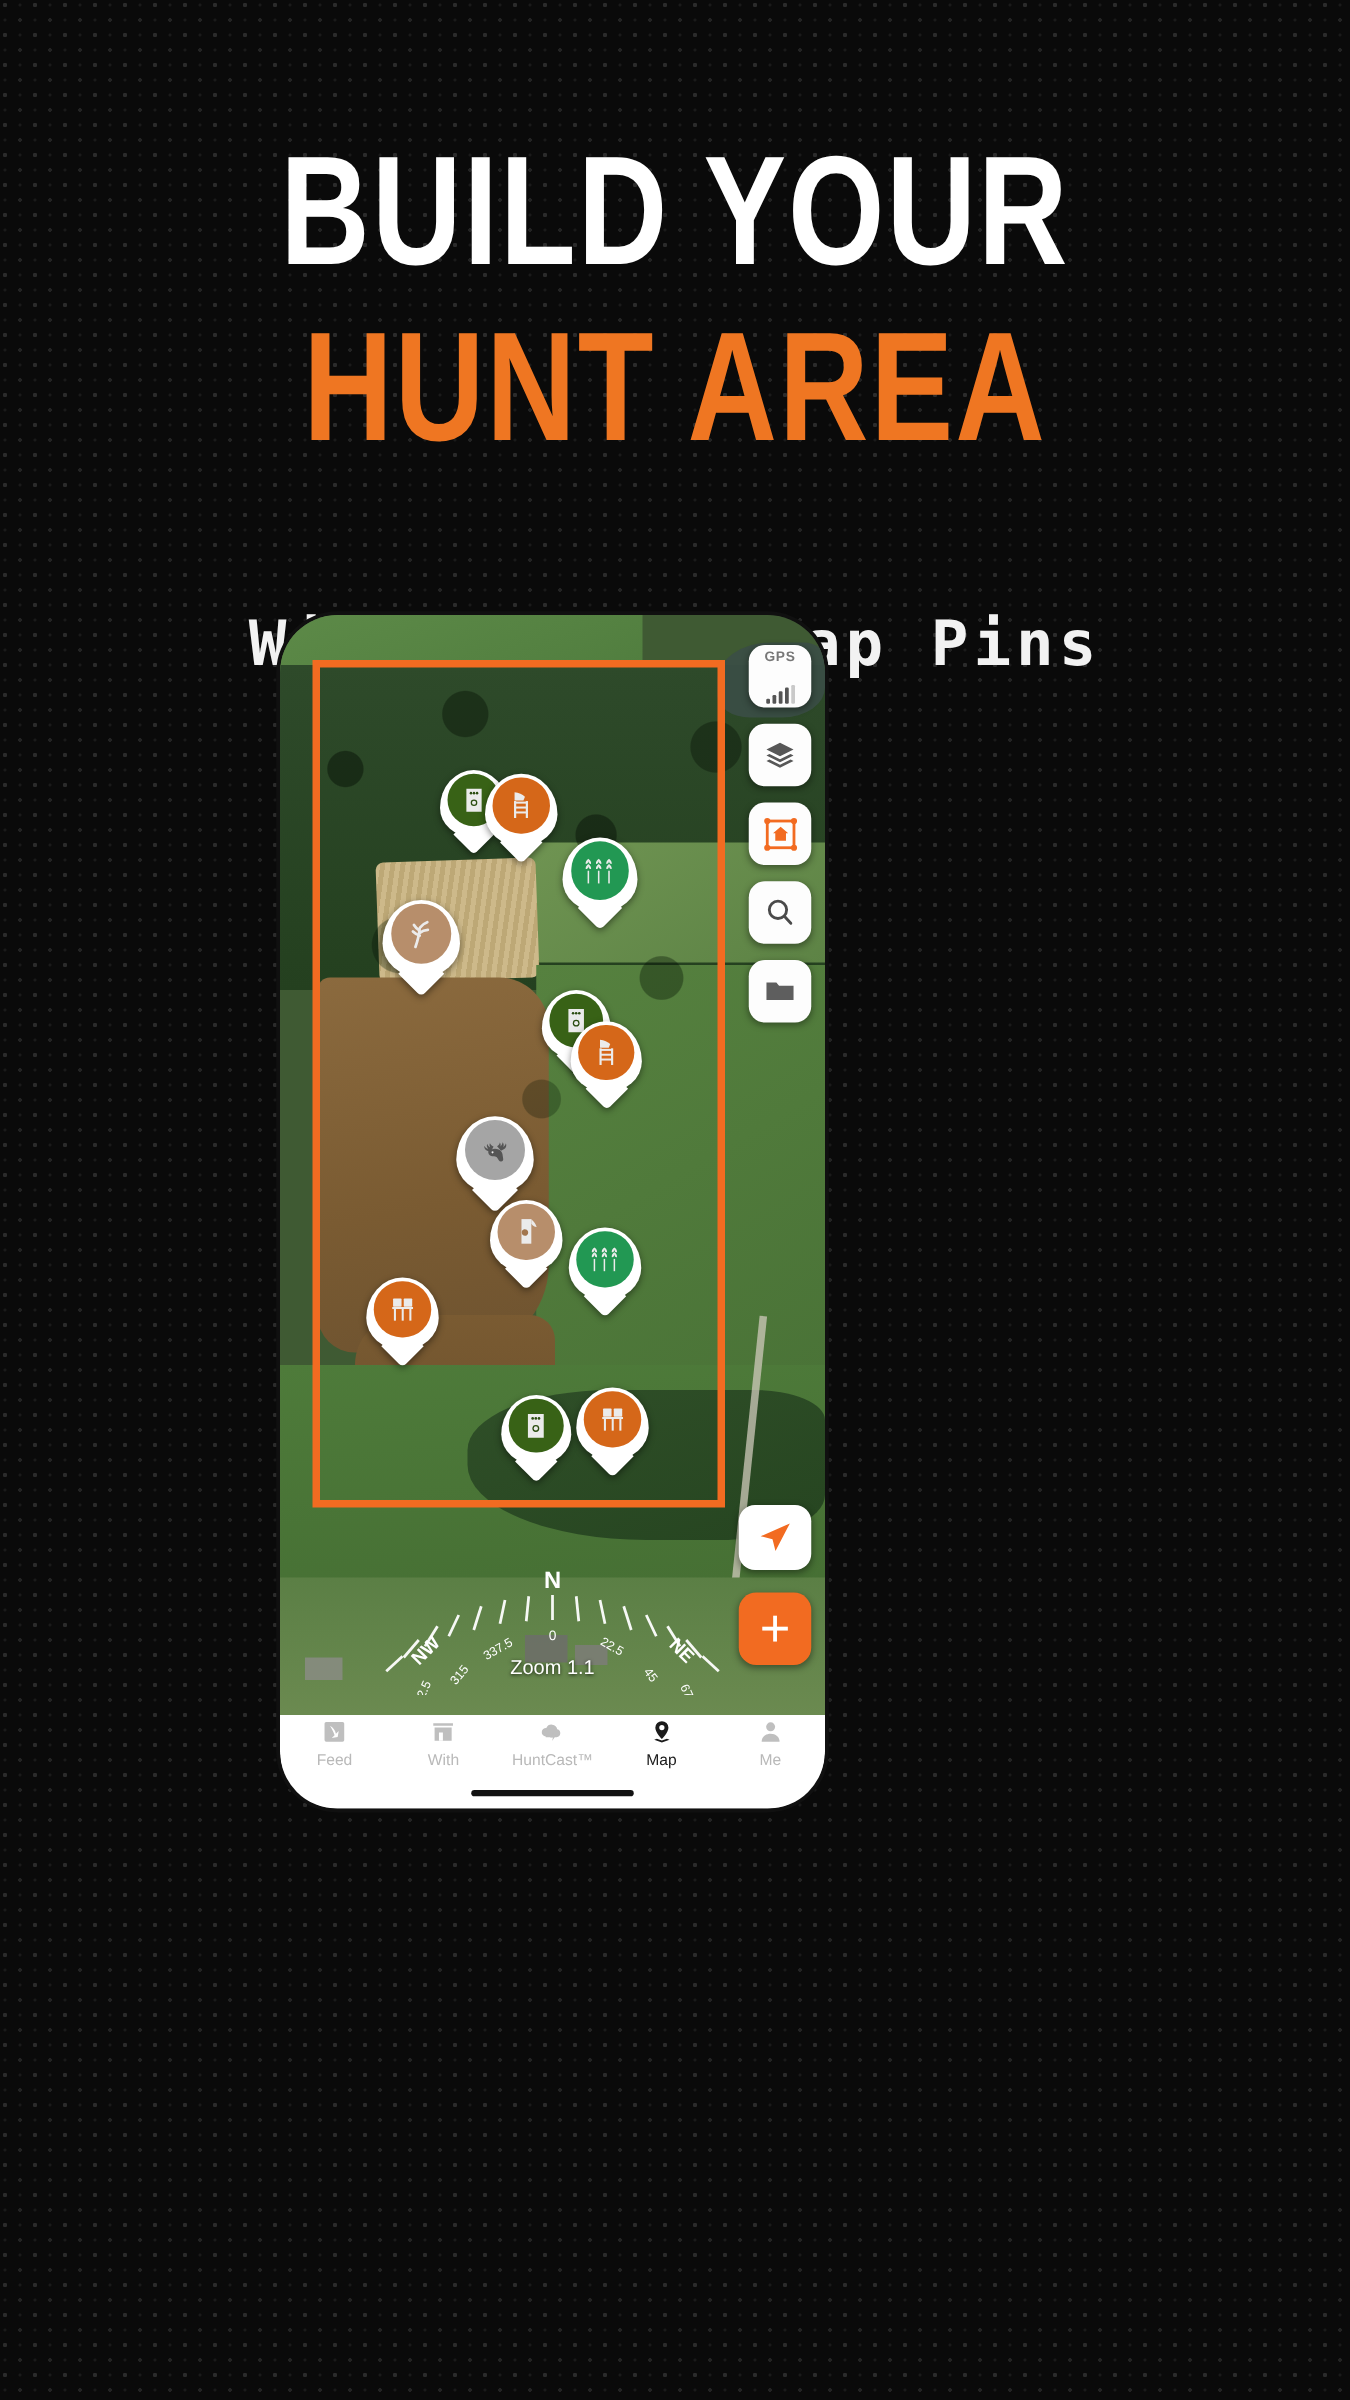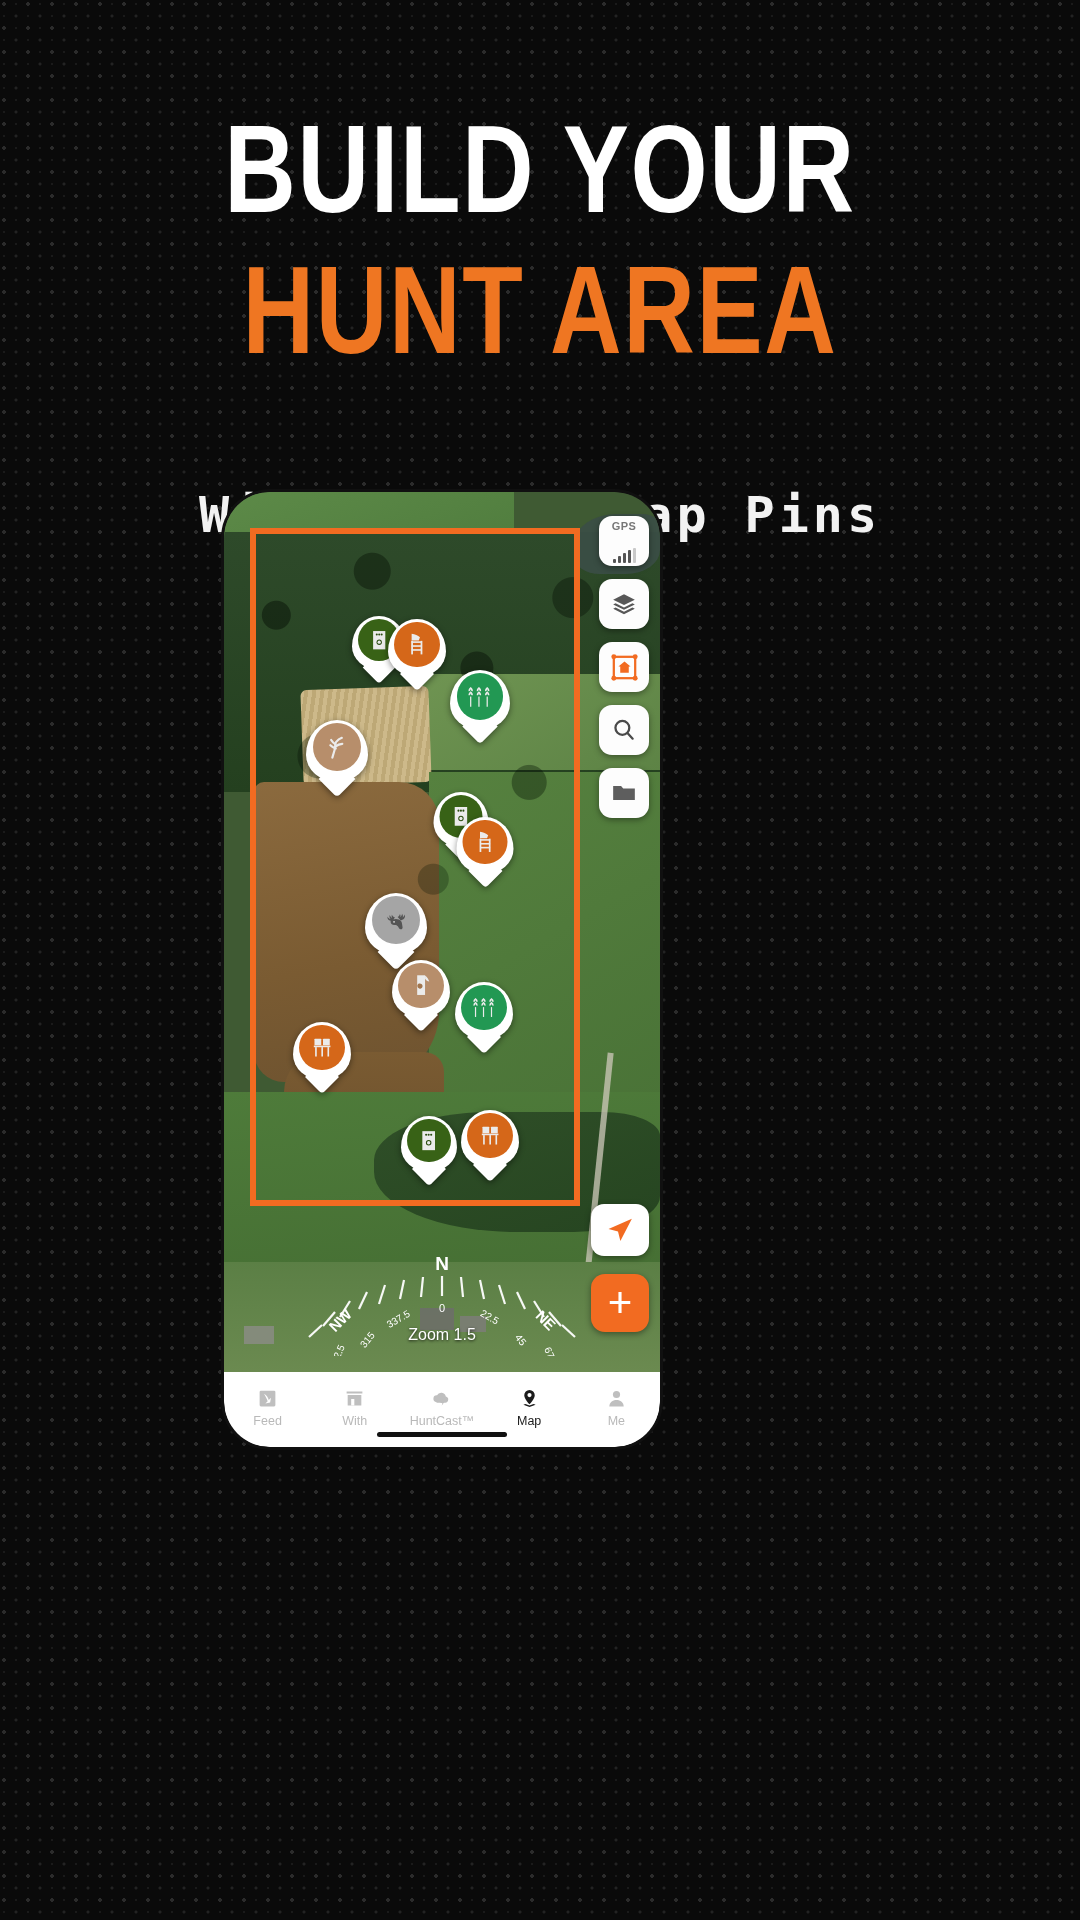--- a/index.html
+++ b/index.html
@@ -204,21 +204,21 @@
     display:flex; align-items:center; justify-content:center;
     position:relative; z-index:2; margin-bottom:12%;
   }
   .pin-inner svg{ width:58%; height:58%; }
 
   
   #tabbar{
     position:absolute; left:0; bottom:0; width:436px; height:75px;
     background:#fff; border-radius:0 0 44px 44px;
     display:flex; align-items:flex-start; justify-content:space-around;
-    padding-top:16px; z-index:9;
+    padding-top:3px; z-index:9;
   }
   .tab{ display:flex; flex-direction:column; align-items:center; gap:5px; width:78px;}
   .tab svg{ width:21px; height:21px; }
   .tab span{ font-size:12.5px; }
   .tab.inactive span{ color:#b9b9b9; }
   .tab.active span{ color:#1b1b1b; font-weight:normal;}
   #home-ind{
     position:absolute; left:50%; bottom:10px; transform:translateX(-50%);
     width:130px; height:5px; border-radius:3px; background:#111; z-index:10;
   }
@@ -280,21 +280,21 @@
         <text x="52" y="78" fill="#fff" font-size="15" font-weight="bold" text-anchor="middle" transform="rotate(-45 52 78)" font-family="Liberation Sans, sans-serif">NW</text>
         <text x="250" y="78" fill="#fff" font-size="15" font-weight="bold" text-anchor="middle" transform="rotate(45 250 78)" font-family="Liberation Sans, sans-serif">NE</text>
         <text x="150" y="66" fill="#fff" font-size="11" text-anchor="middle" font-family="Liberation Sans, sans-serif">0</text>
         <text x="108" y="76" fill="#fff" font-size="10" text-anchor="middle" transform="rotate(-30 108 76)" font-family="Liberation Sans, sans-serif">337.5</text>
         <text x="78" y="96" fill="#fff" font-size="10" text-anchor="middle" transform="rotate(-50 78 96)" font-family="Liberation Sans, sans-serif">315</text>
         <text x="48" y="112" fill="#fff" font-size="10" text-anchor="middle" transform="rotate(-66 48 112)" font-family="Liberation Sans, sans-serif">292.5</text>
         <text x="196" y="74" fill="#fff" font-size="10" text-anchor="middle" transform="rotate(30 196 74)" font-family="Liberation Sans, sans-serif">22.5</text>
         <text x="226" y="96" fill="#fff" font-size="10" text-anchor="middle" transform="rotate(52 226 96)" font-family="Liberation Sans, sans-serif">45</text>
         <text x="256" y="112" fill="#fff" font-size="10" text-anchor="middle" transform="rotate(66 256 112)" font-family="Liberation Sans, sans-serif">67.5</text>
       </svg>
-      <div id="zoom-label">Zoom 1.5</div>
+      <div id="zoom-label">Zoom 1.1</div>
 
       <div id="pins">
           <div class="pin" style="--s: 54px; left: 155px; top: 178px;">
             <div class="pin-shape">
               <div class="pin-inner" style="background: rgb(61, 107, 24); filter: brightness(0.92);">
                 <svg viewBox="0 0 24 24" fill="#fff">
                   <path d="M6 3h12v18H6V3z"></path>
                   <rect x="7.5" y="4.8" width="9" height="3.2" rx=".6" fill="#0000"></rect>
                   <g fill="#2f5412">
                     <circle cx="9.6" cy="6.4" r="1"></circle>

